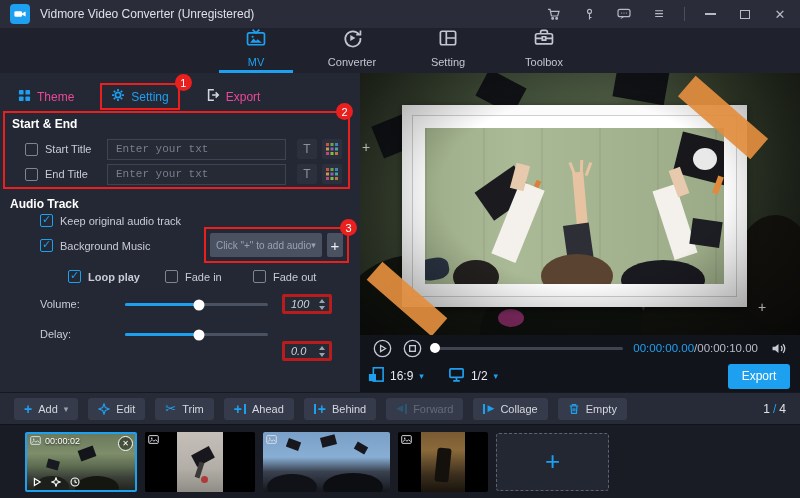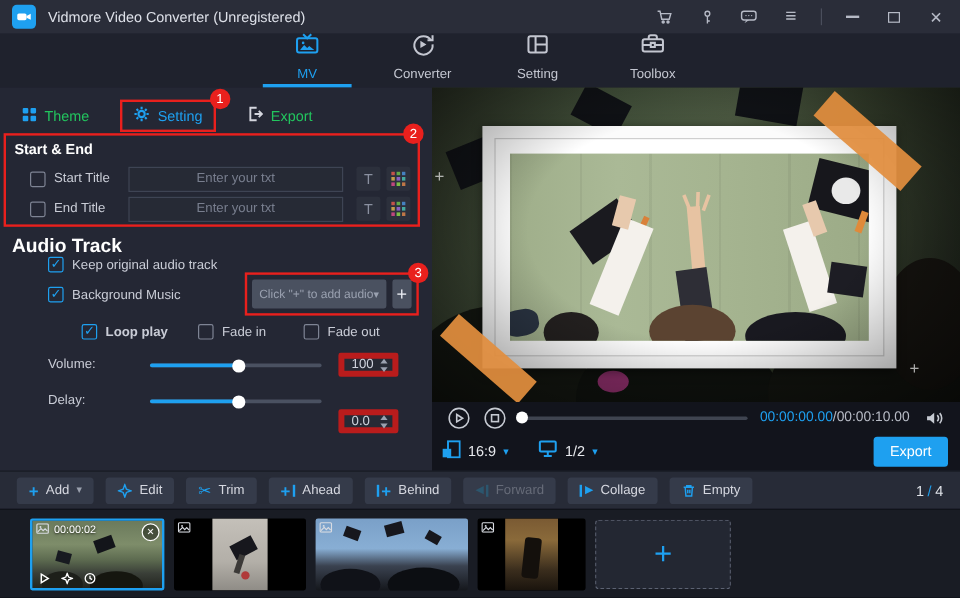--- a/index.html
+++ b/index.html
@@ -24,60 +24,60 @@
   .nav-tab .nlabel { font-size:11px; margin-top:3px; }
   .nav-tab.active { color:#1ea0f0; }
   .nav-tab.active::after { content:""; position:absolute; left:-2px; right:-2px; bottom:0; height:3px; background:#1ea0f0; }
 
   
   .main { flex:0 0 auto; height:319px; display:flex; }
   .left-panel { width:360px; background:#242734; position:relative; flex:0 0 auto; }
 
   
   .panel-tabs { position:absolute; top:10px; left:18px; display:flex; align-items:center; gap:26px; }
-  .ptab { display:flex; align-items:center; gap:6px; font-size:12px; color:#22c55e; cursor:pointer; }
+  .ptab { display:flex; align-items:center; gap:6px; font-size:12px; color:#ec4899; cursor:pointer; }
   .ptab.setting { border:2px solid #e9201d; padding:3px 9px; color:#1ea0f0; position:relative; }
   .badge { position:absolute; width:17px; height:17px; border-radius:50%; background:#e9201d; color:#fff; font-size:11px; display:flex; align-items:center; justify-content:center; z-index:5; }
   .ptab.setting .badge { top:-11px; right:-14px; }
 
   
   .box2 { position:absolute; left:3px; top:38px; width:347px; height:78px; border:2px solid #e9201d; }
   .box2 .badge { top:-10px; right:-5px; }
   .sec-title { position:absolute; top:4px; left:7px; font-size:12px; font-weight:bold; color:#fff; }
   .t-row { position:absolute; left:20px; right:6px; height:22px; display:flex; align-items:center; }
   .t-row.r1 { top:25px; } .t-row.r2 { top:50px; }
   .cb { width:13px; height:13px; border:1px solid #7e8494; border-radius:2px; flex:0 0 auto; position:relative; cursor:pointer; background:transparent; }
   .cb.checked { border-color:#1ea0f0; }
   .cb.checked::after { content:"✓"; position:absolute; left:1px; top:-2px; font-size:11px; color:#1ea0f0; }
   .t-row .lbl { width:62px; margin-left:7px; font-size:11px; color:#c9ccd6; }
-  .txt-input { flex:1; height:21px; background:#262a35; border:1px solid #3e4454; color:#dfe2ea; font-size:11px; padding:0 8px; margin-right:6px; font-family:Liberation Sans, sans-serif;text-align:center; }
+  .txt-input { flex:1; height:21px; background:#262a35; border:1px solid #3e4454; color:#dfe2ea; font-size:11px; padding:0 8px; margin-right:6px; font-family:Liberation Mono, monospace; }
   .txt-input::placeholder { color:#787e8e; }
   .sq-btn { width:20px; height:20px; background:#2c303c; border-radius:2px; display:flex; align-items:center; justify-content:center; color:#8a90a0; font-size:12px; margin-left:5px; cursor:pointer; }
 
   
-  .audio-title { position:absolute; top:124px; left:10px; font-size:16px; font-weight:bold; color:#fff; }
+  .audio-title { position:absolute; top:124px; left:10px; font-size:12px; font-weight:bold; color:#fff; }
   .a-row { position:absolute; display:flex; align-items:center; gap:7px; font-size:11px; color:#c9ccd6; }
   .row-keep { top:141px; left:40px; }
   .row-bgm  { top:166px; left:40px; }
   .box3 { position:absolute; left:204px; top:154px; width:145px; height:36px; border:2px solid #e9201d; display:flex; align-items:center; gap:5px; padding:0 4px; }
   .box3 .badge { top:-10px; right:-10px; }
   .drop { flex:1; height:24px; background:#4a5160; border-radius:2px; display:flex; align-items:center; padding:0 6px; cursor:pointer; }
   .drop .dtext { flex:1; font-size:10px; color:#9aa1b0; white-space:nowrap; overflow:hidden; }
   .drop .caret { font-size:9px; color:#9aa1b0; }
   .plus-btn { width:24px; height:24px; background:#4a5160; border-radius:2px; color:#eceef4; font-size:15px; display:flex; align-items:center; justify-content:center; cursor:pointer; }
   .row-loop { top:197px; left:68px;font-weight:bold; }
   .row-fadein { top:197px; left:165px; }
   .row-fadeout { top:197px; left:253px; }
   .sl-label { position:absolute; font-size:11px; color:#c9ccd6; }
   .lab-vol { top:225px; left:40px; } .lab-del { top:255px; left:40px; }
   .slider { position:absolute; left:125px; width:143px; height:3px; background:#4a5161; border-radius:2px; cursor:pointer; }
   .sl-vol { top:230px; } .sl-del { top:260px; }
   .slider .fill { width:52%; height:100%; background:#1ea0f0; border-radius:2px; }
   .slider .thumb { position:absolute; left:52%; top:50%; transform:translate(-50%,-50%); width:11px; height:11px; border-radius:50%; background:#fff; }
-  .valbox { position:absolute; left:282px; width:50px; height:20px; background:#262a35; border:5px solid #b91c1c; border-radius:2px; display:flex; align-items:center; }
+  .valbox { position:absolute; left:282px; width:50px; height:20px; background:#262a35; border:3px solid #b91c1c; border-radius:2px; display:flex; align-items:center;font-style:italic; }
   .vb-vol { top:221px; } .vb-del { top:268px; }
   .valbox .num { flex:1; padding-left:6px; font-size:11px; color:#ced2dc; }
   .spin { width:14px; display:flex; flex-direction:column; align-items:center; gap:3px; cursor:pointer; }
   .arr-up { width:0; height:0; border-left:3.5px solid transparent; border-right:3.5px solid transparent; border-bottom:4px solid #9aa1b0; }
   .arr-dn { width:0; height:0; border-left:3.5px solid transparent; border-right:3.5px solid transparent; border-top:4px solid #9aa1b0; }
 
   
   .preview { flex:1; position:relative; background:#12141c; }
   .stage { position:absolute; left:0; top:0; width:440px; height:262px; overflow:hidden;
     background:linear-gradient(105deg,#2e3527 0%,#42503a 30%,#4a5740 50%,#38422e 70%,#1c211a 100%); }

